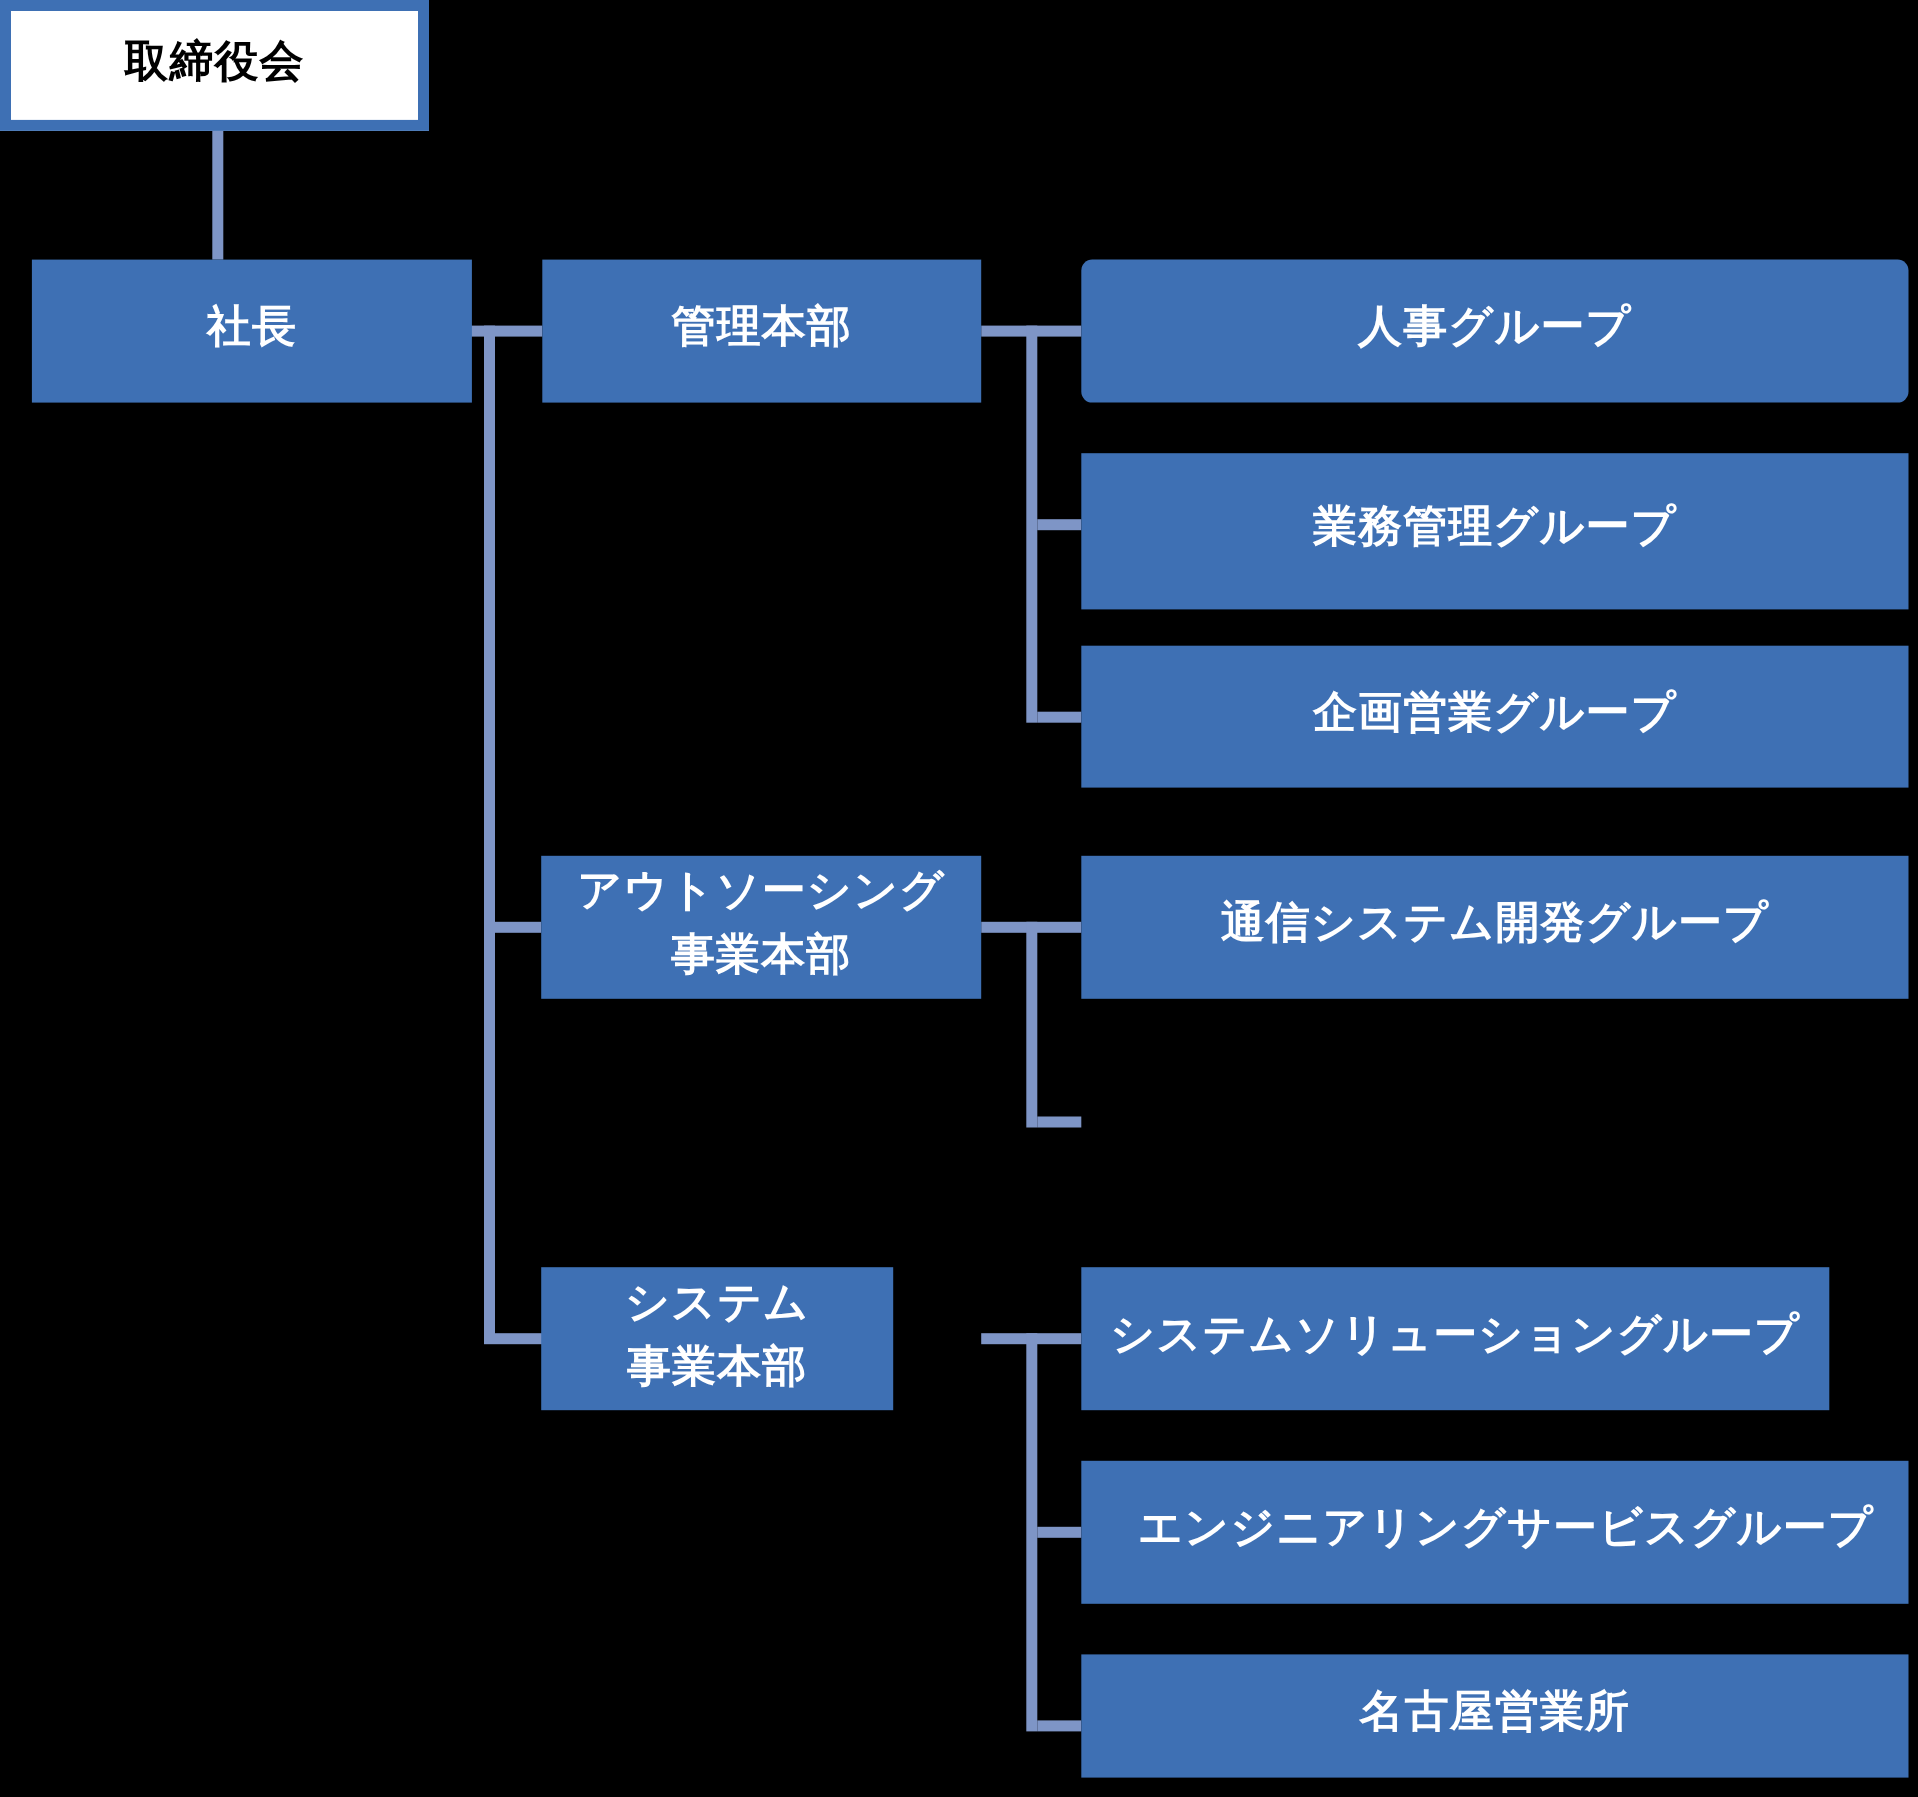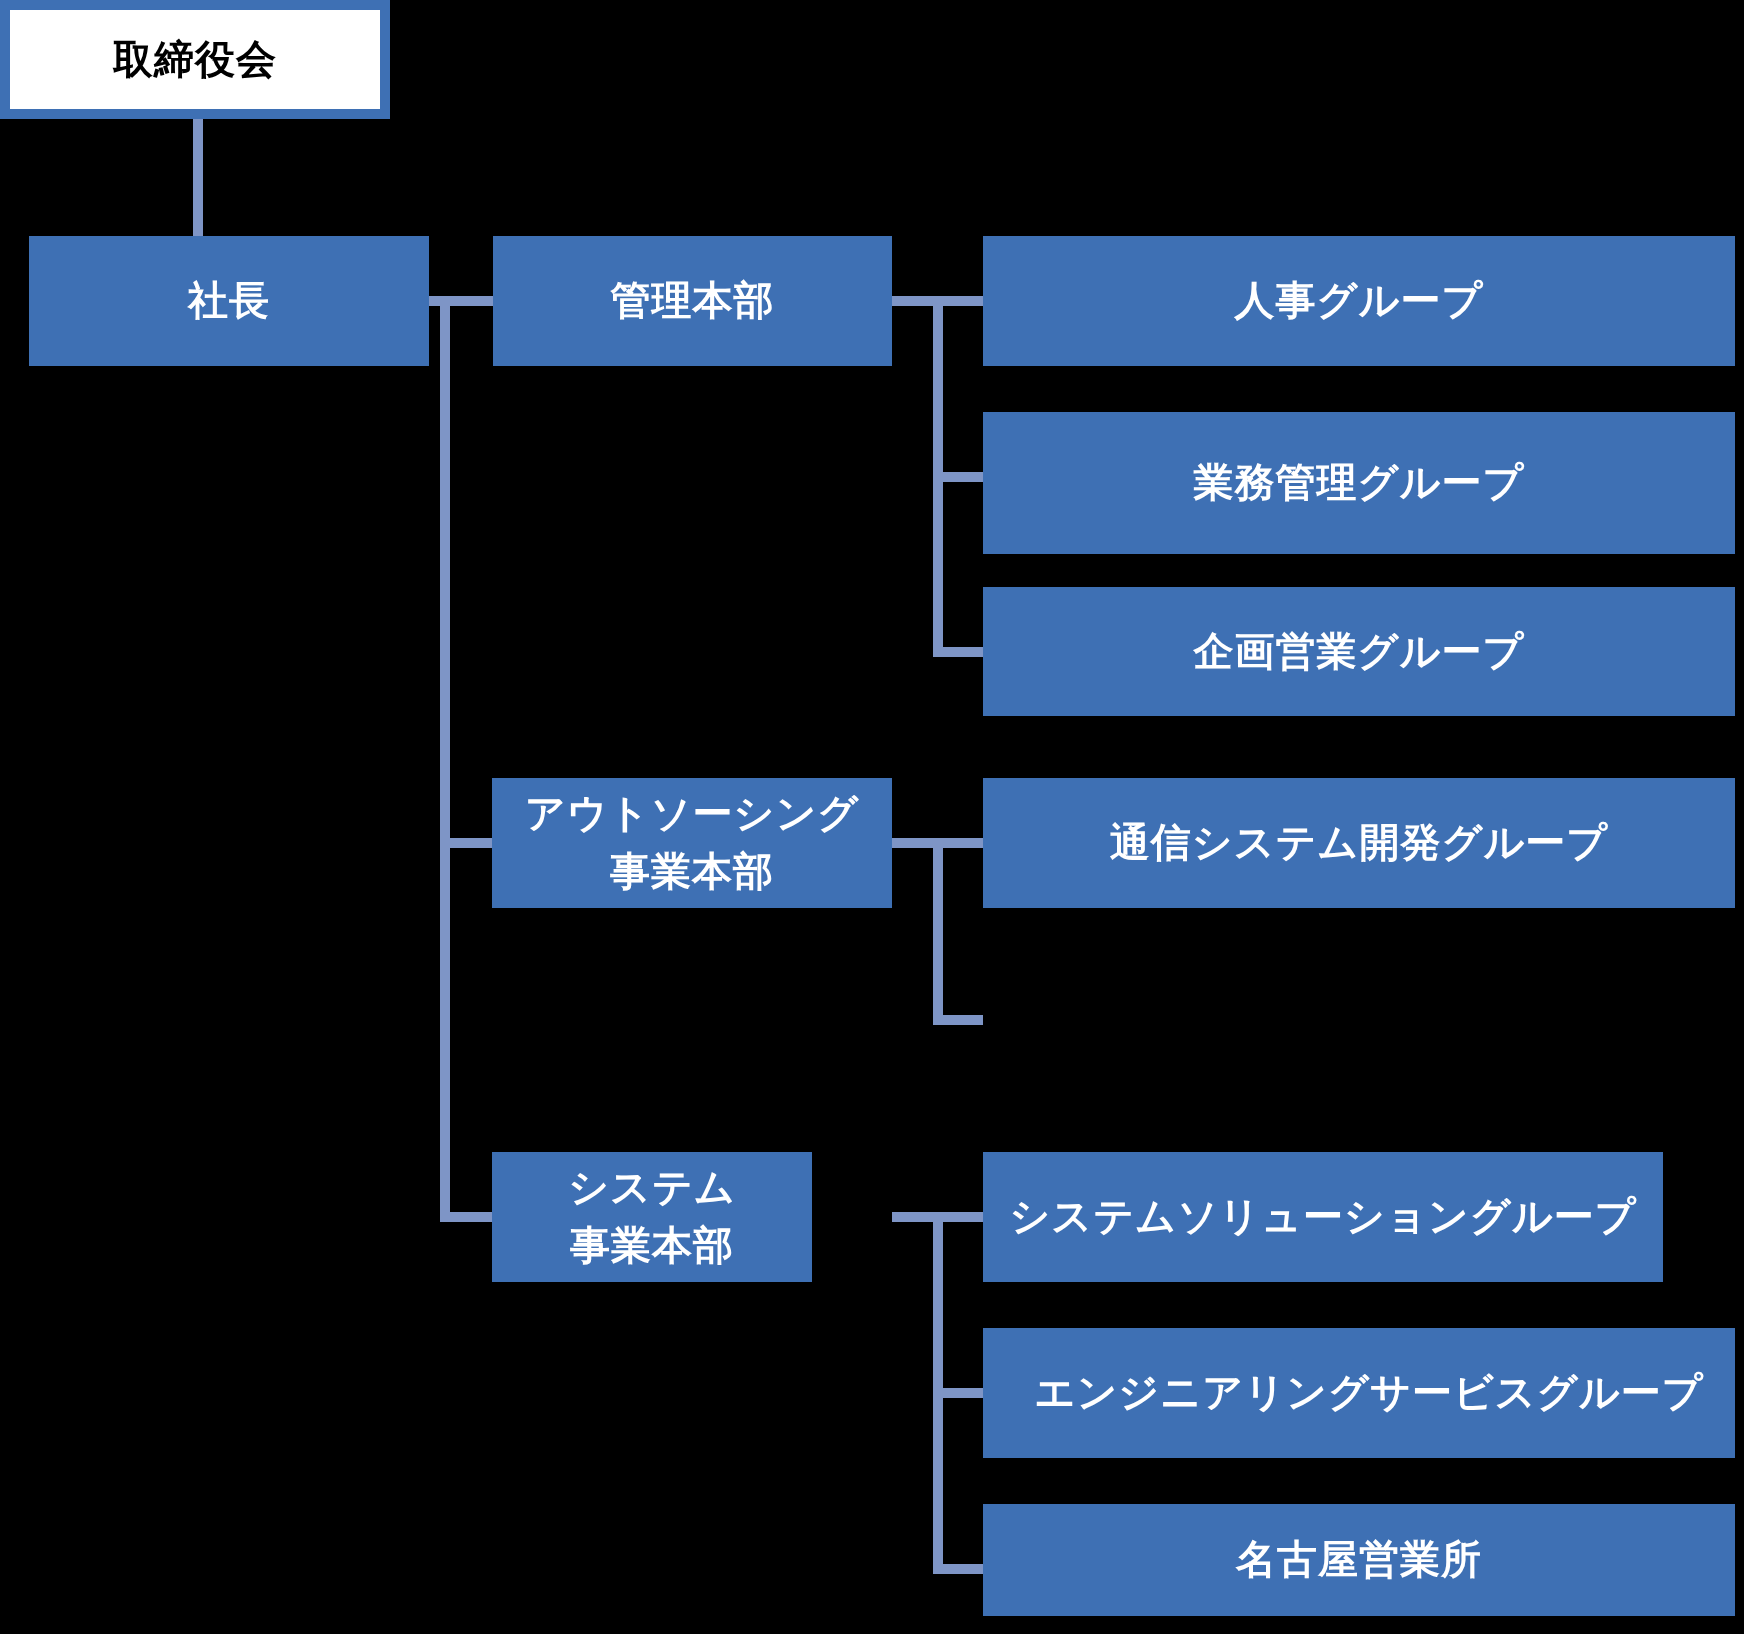--- a/index.html
+++ b/index.html
@@ -1,21 +1,21 @@
 <!DOCTYPE html>
 <html style="--color-background: #000000; --color-box_fill: #3e70b4; --color-box_text: #ffffff; --color-root_fill: #ffffff; --color-root_border: #3e70b4; --color-root_text: #000000; --color-connector: #7e95c6;"><head>
 <meta charset="utf-8">
 <style>
   html,body{margin:0;padding:0;background:#000;}
   #canvas{
     position:relative;
     width:1744px;
     height:1634px;
     background:var(--color-background,#000000);
-    font-family:Liberation Serif, serif;
+    font-family:Liberation Mono, monospace;
     overflow:hidden;
   }
   .node{
     position:absolute;
     display:flex;
     flex-direction:column;
     align-items:center;
     justify-content:center;
     box-sizing:border-box;
     background:var(--color-box_fill,#3e70b4);
@@ -34,21 +34,21 @@
   .conn{
     position:absolute;
     background:var(--color-connector,#7e95c6);
   }
   
   #box-board      {left:0;    top:0;    width:390px; height:119px;}
   #box-president  {left:0;    top:236px; width:400px; height:130px;margin-left:29px;}
   #box-admin      {left:493px; top:236px; width:399px; height:130px;}
   #box-outsourcing{left:492px; top:778px; width:400px; height:130px;}
   #box-system     {left:492px; top:1152px; width:320px; height:130px;}
-  #box-hr        {left:983px; top:236px;  width:752px; height:130px;}
+  #box-hr        {left:983px; top:236px;  width:752px; height:130px;border-radius:10px;}
   #box-bizadmin  {left:983px; top:412px;  width:752px; height:142px;}
   #box-planning  {left:983px; top:587px;  width:752px; height:129px;}
   #box-commdev   {left:983px; top:778px;  width:752px; height:130px;}
   #box-customer  {left:983px; top:955px;  width:752px; height:130px;}
   #box-syssol    {left:983px; top:1152px; width:680px; height:130px;}
   #box-engsvc    {left:983px; top:1328px; width:752px; height:130px;padding-left:20px;}
   #box-nagoya    {left:983px; top:1504px; width:752px; height:112px;}
   
   #c-board-president {left:193px; top:119px; width:10px; height:117px;}
   #c-president-admin {left:400px; top:296px; width:93px; height:10px;}

